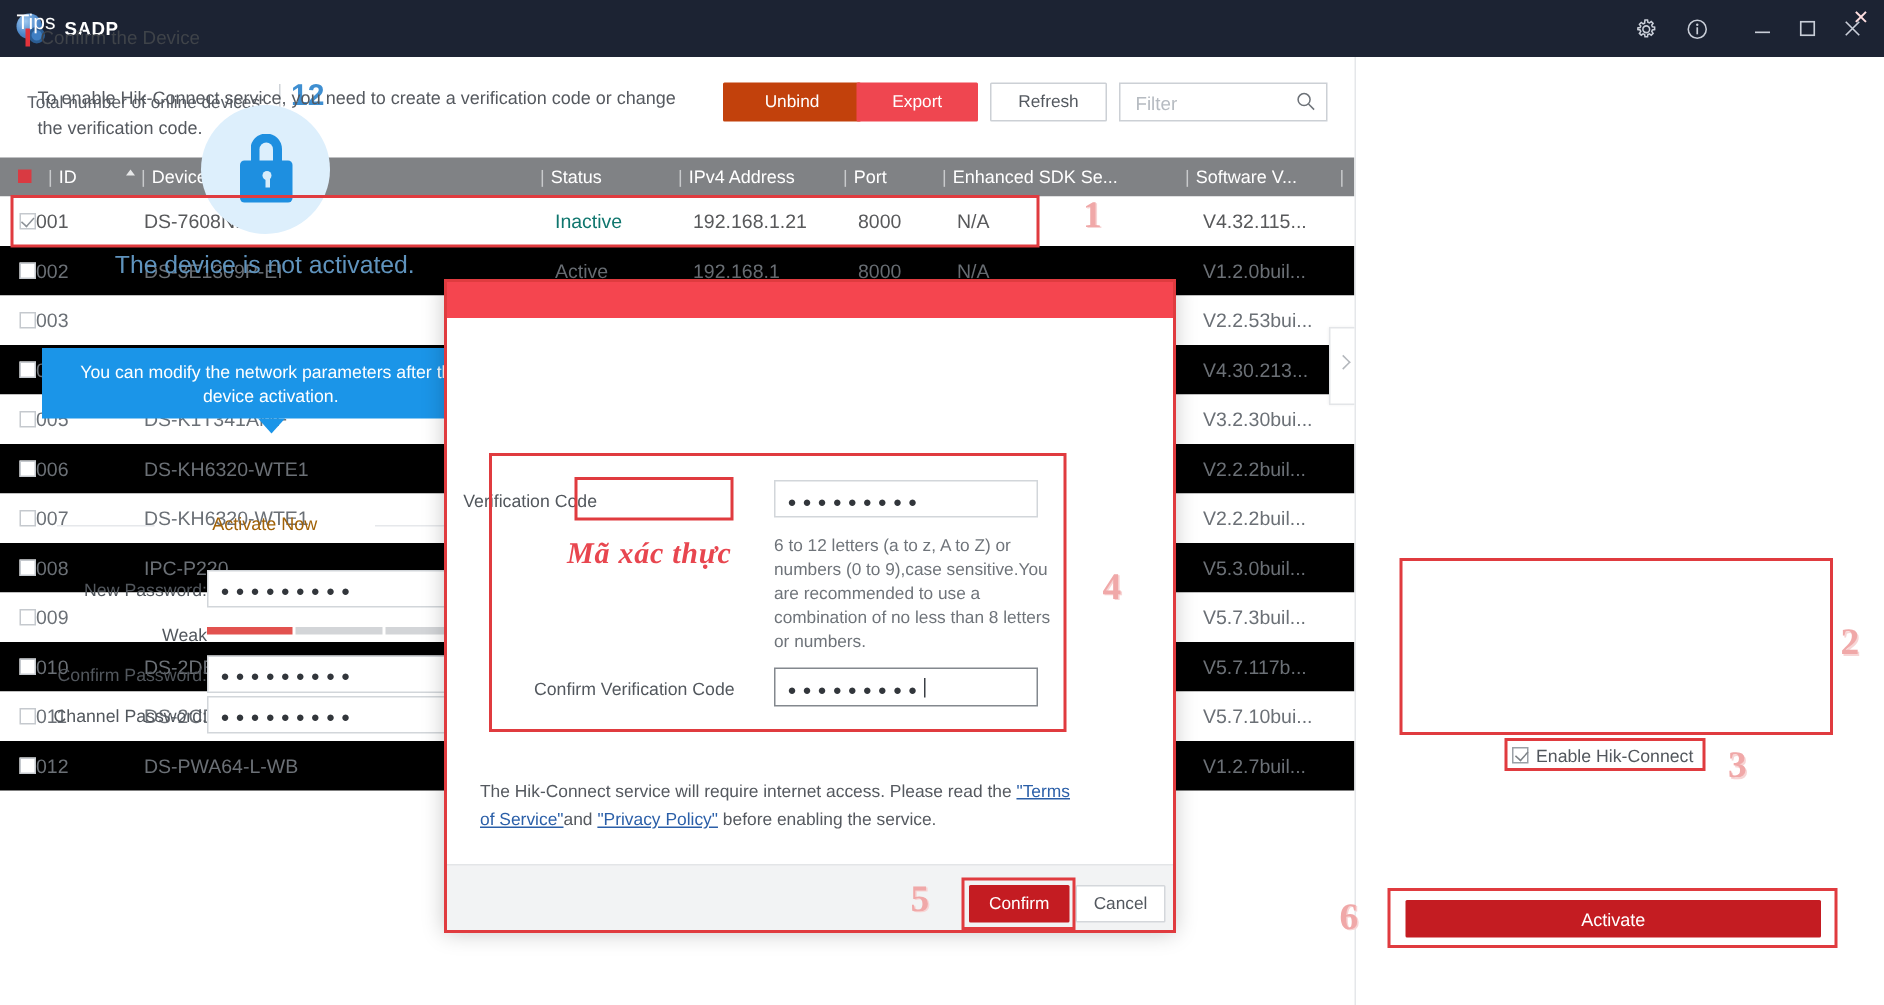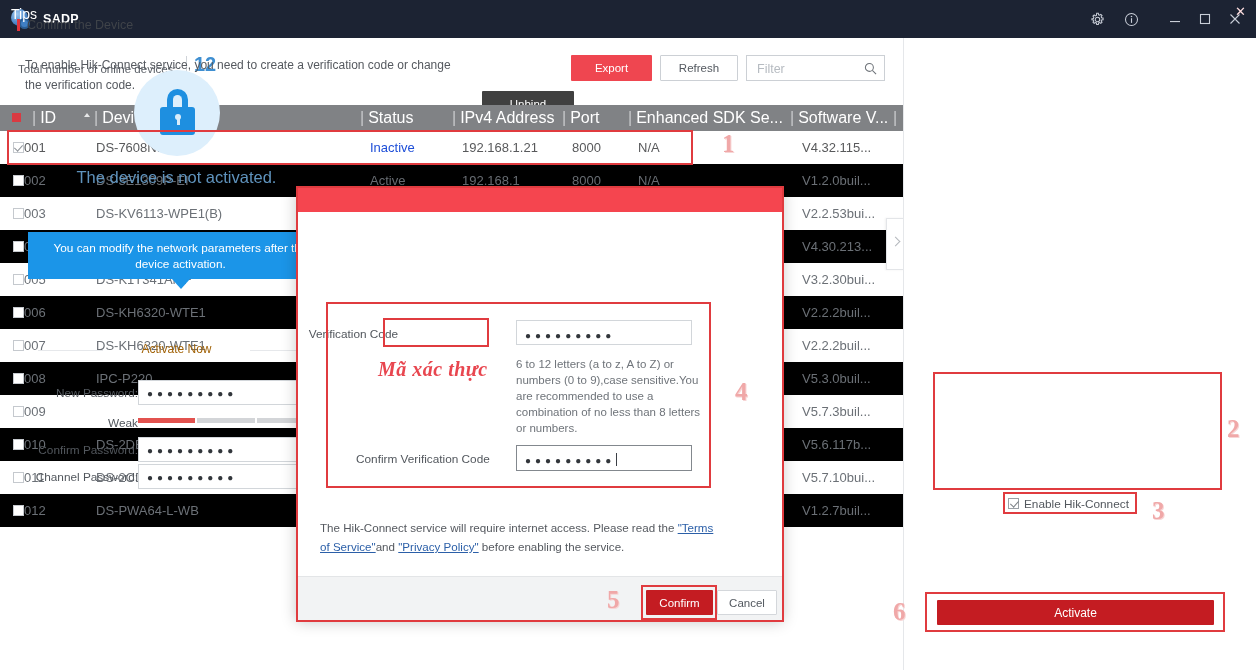--- a/index.html
+++ b/index.html
@@ -47,22 +47,22 @@
     position:absolute;left:18px;top:63px;font-size:11.5px;color:#5a5f66;
   }
   .total-div{
     position:absolute;left:186px;top:56px;width:1px;height:19px;background:#cfd3d8;
   }
   .total-count{
     position:absolute;left:194px;top:53px;font-size:20px;color:#3f8fd1;font-weight:bold;
   }
   .btn-unbind{
     position:absolute;left:482px;top:55px;width:92px;height:26px;
-    background:#404040;color:#ffffff;border:none;font-size:11.5px;
-    font-family:"Liberation Sans",sans-serif;border-radius:1px;margin-top:36px;
+    background:#c2410c;color:#ffffff;border:none;font-size:11.5px;
+    font-family:"Liberation Sans",sans-serif;border-radius:1px;
   }
   .btn-export{
     position:absolute;left:571px;top:55px;width:81px;height:26px;
     background:#ef4650;color:#ffffff;border:none;font-size:11.5px;
     font-family:"Liberation Sans",sans-serif;border-radius:1px;
   }
   .btn-refresh{
     position:absolute;left:660px;top:55px;width:78px;height:26px;
     background:#ffffff;color:#53585f;border:1px solid #ccd0d5;font-size:11.5px;
     font-family:"Liberation Sans",sans-serif;border-radius:1px;
@@ -74,21 +74,21 @@
   .filter-wrap input{
     position:absolute;left:8px;top:0;width:100px;height:24px;border:none;outline:none;
     font-size:12.5px;color:#9aa0a6;font-family:"Liberation Sans",sans-serif;background:transparent;
   }
   .filter-wrap input::placeholder{color:#b6bbc1;}
   .search-ic{position:absolute;right:7px;top:5px;color:#6d7278;}
 
   
   .thead{
     position:absolute;left:0;top:105px;width:903px;height:26px;
-    background:#808285;color:#ffffff;font-size:16px;text-decoration:underline;
+    background:#808285;color:#ffffff;font-size:12px;text-decoration:underline;
   }
   .th{position:absolute;top:0;height:26px;line-height:26px;white-space:nowrap;}
   .th .bar{color:#c8cacc;margin-right:4px;font-weight:normal;}
   .hdr-chk{
     position:absolute;left:12px;top:8px;width:9px;height:9px;background:#d93a42;
   }
   .sort-ar{position:absolute;left:84px;top:8px;width:0;height:0;
     border-left:3.5px solid transparent;border-right:3.5px solid transparent;
     border-bottom:4.5px solid #e6e7e8;}
 
@@ -101,21 +101,21 @@
   .c-chk{left:13px;top:11px;width:11px;height:11px;border:1px solid #c5c9ce;background:#fff;position:absolute;box-sizing:border-box;}
   .c-chk.on::after{content:"";position:absolute;left:2px;top:0px;width:4px;height:7px;
     border:solid #8d9298;border-width:0 1.4px 1.4px 0;transform:rotate(42deg);}
   .c-id{left:24px;}
   .c-type{left:96px;}
   .c-status{left:370px;}
   .c-ip{left:462px;}
   .c-port{left:572px;}
   .c-sdk{left:638px;}
   .c-ver{left:802px;}
-  .inactive{color:#1d4ed8;}
+  .inactive{color:#0f766e;}
 
   
   .collapse-tab{
     position:absolute;left:886px;top:218px;width:17px;height:50px;
     background:#ffffff;border:1px solid #e3e5e8;border-right:none;
     box-shadow:-1px 0 2px rgba(0,0,0,.06);
   }
   .collapse-tab .chev{
     position:absolute;left:5px;top:19px;width:6px;height:6px;
     border-top:1.3px solid #b3b7bc;border-right:1.3px solid #b3b7bc;transform:rotate(45deg);
@@ -373,21 +373,20 @@
       <span class="cell c-type">DS-3E1309P-EI</span>
       <span class="cell c-status">Active</span>
       <span class="cell c-ip">192.168.1</span>
       <span class="cell c-port">8000</span>
       <span class="cell c-sdk">N/A</span>
       <span class="cell c-ver">V1.2.0buil...</span>
     </div>
     <div class="row odd" style="top: 66px;">
       <span class="c-chk"></span>
       <span class="cell c-id">003</span>
-      <span class="cell c-type">DS-KV6113-WPE1(B)</span>
       <span class="cell c-ver">V2.2.53bui...</span>
     </div>
     <div class="row even" style="top: 99px;">
       <span class="c-chk"></span>
       <span class="cell c-id">004</span>
       <span class="cell c-type">DVR-208Q-K1</span>
       <span class="cell c-ver">V4.30.213...</span>
     </div>
     <div class="row odd" style="top: 132px;">
       <span class="c-chk"></span>
@@ -415,21 +414,21 @@
     </div>
     <div class="row odd" style="top: 264px;">
       <span class="c-chk"></span>
       <span class="cell c-id">009</span>
       <span class="cell c-ver">V5.7.3buil...</span>
     </div>
     <div class="row even" style="top: 297px;">
       <span class="c-chk"></span>
       <span class="cell c-id">010</span>
       <span class="cell c-type">DS-2DE2C400IW-DE/W</span>
-      <span class="cell c-ver">V5.6.117b...</span>
+      <span class="cell c-ver">V5.7.117b...</span>
     </div>
     <div class="row odd" style="top: 330px;">
       <span class="c-chk"></span>
       <span class="cell c-id">011</span>
       <span class="cell c-type">DS-2CD2T26G2-ISU/SL</span>
       <span class="cell c-ver">V5.7.10bui...</span>
     </div>
     <div class="row even" style="top: 363px;">
       <span class="c-chk"></span>
       <span class="cell c-id">012</span>

